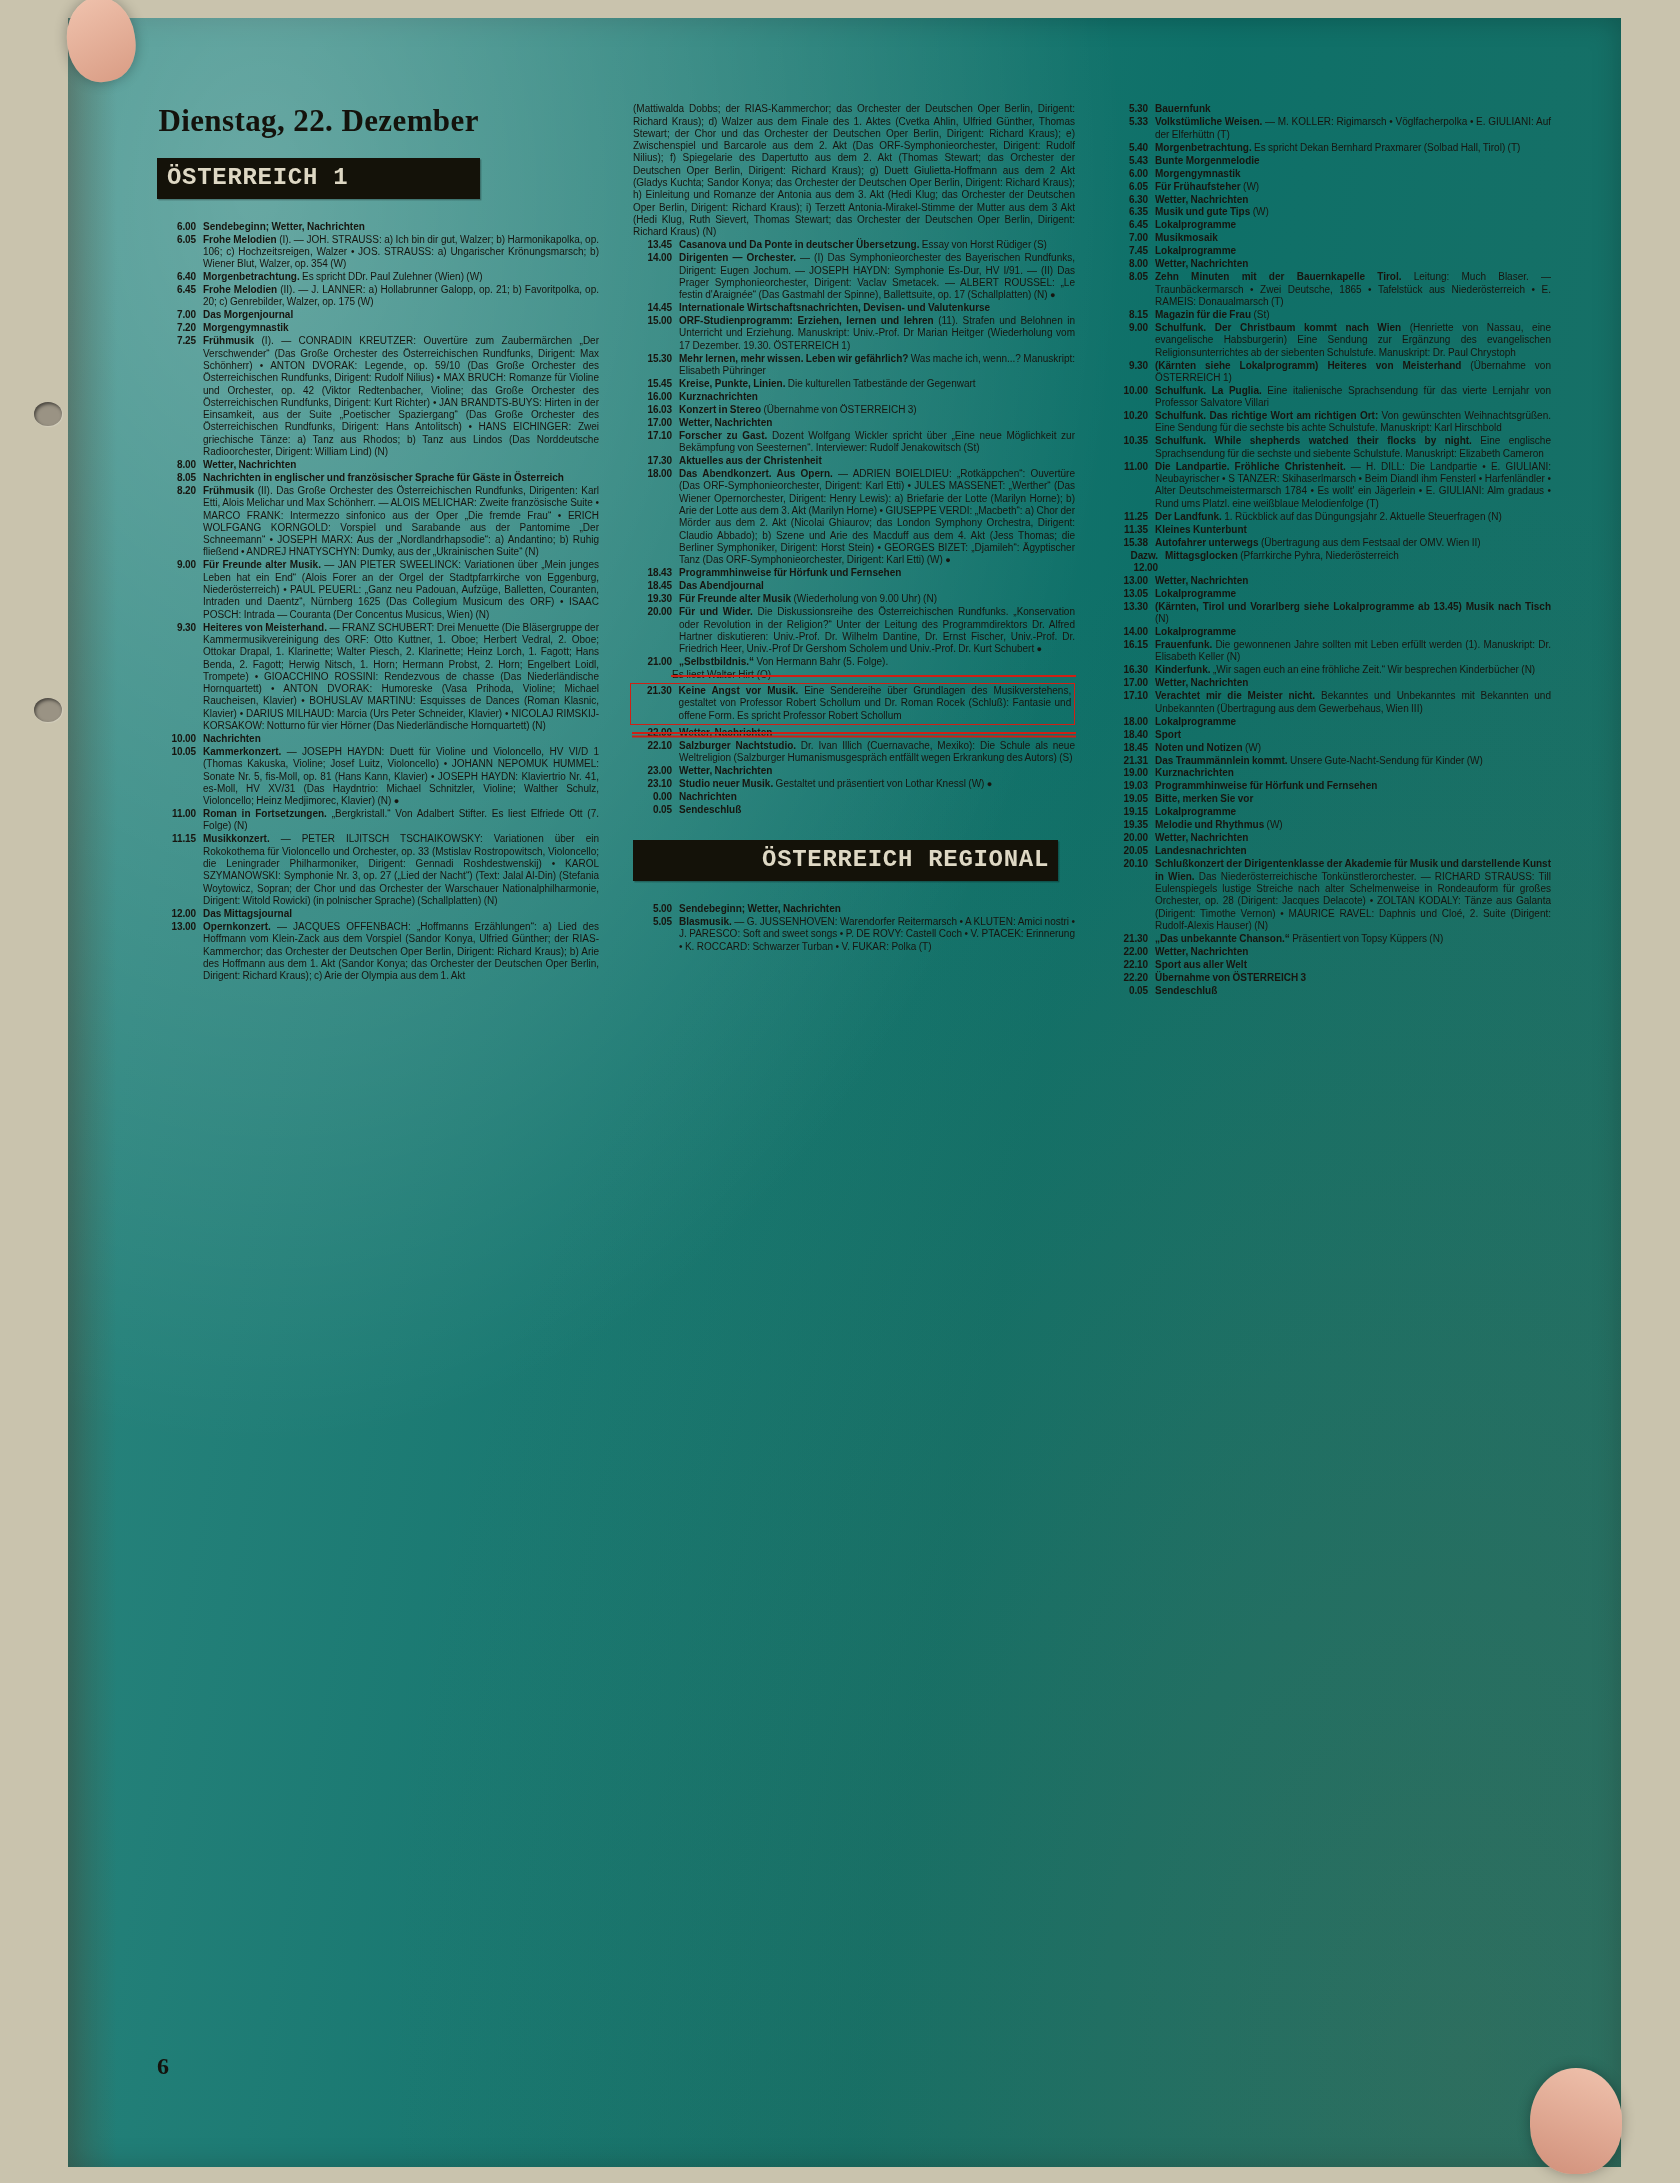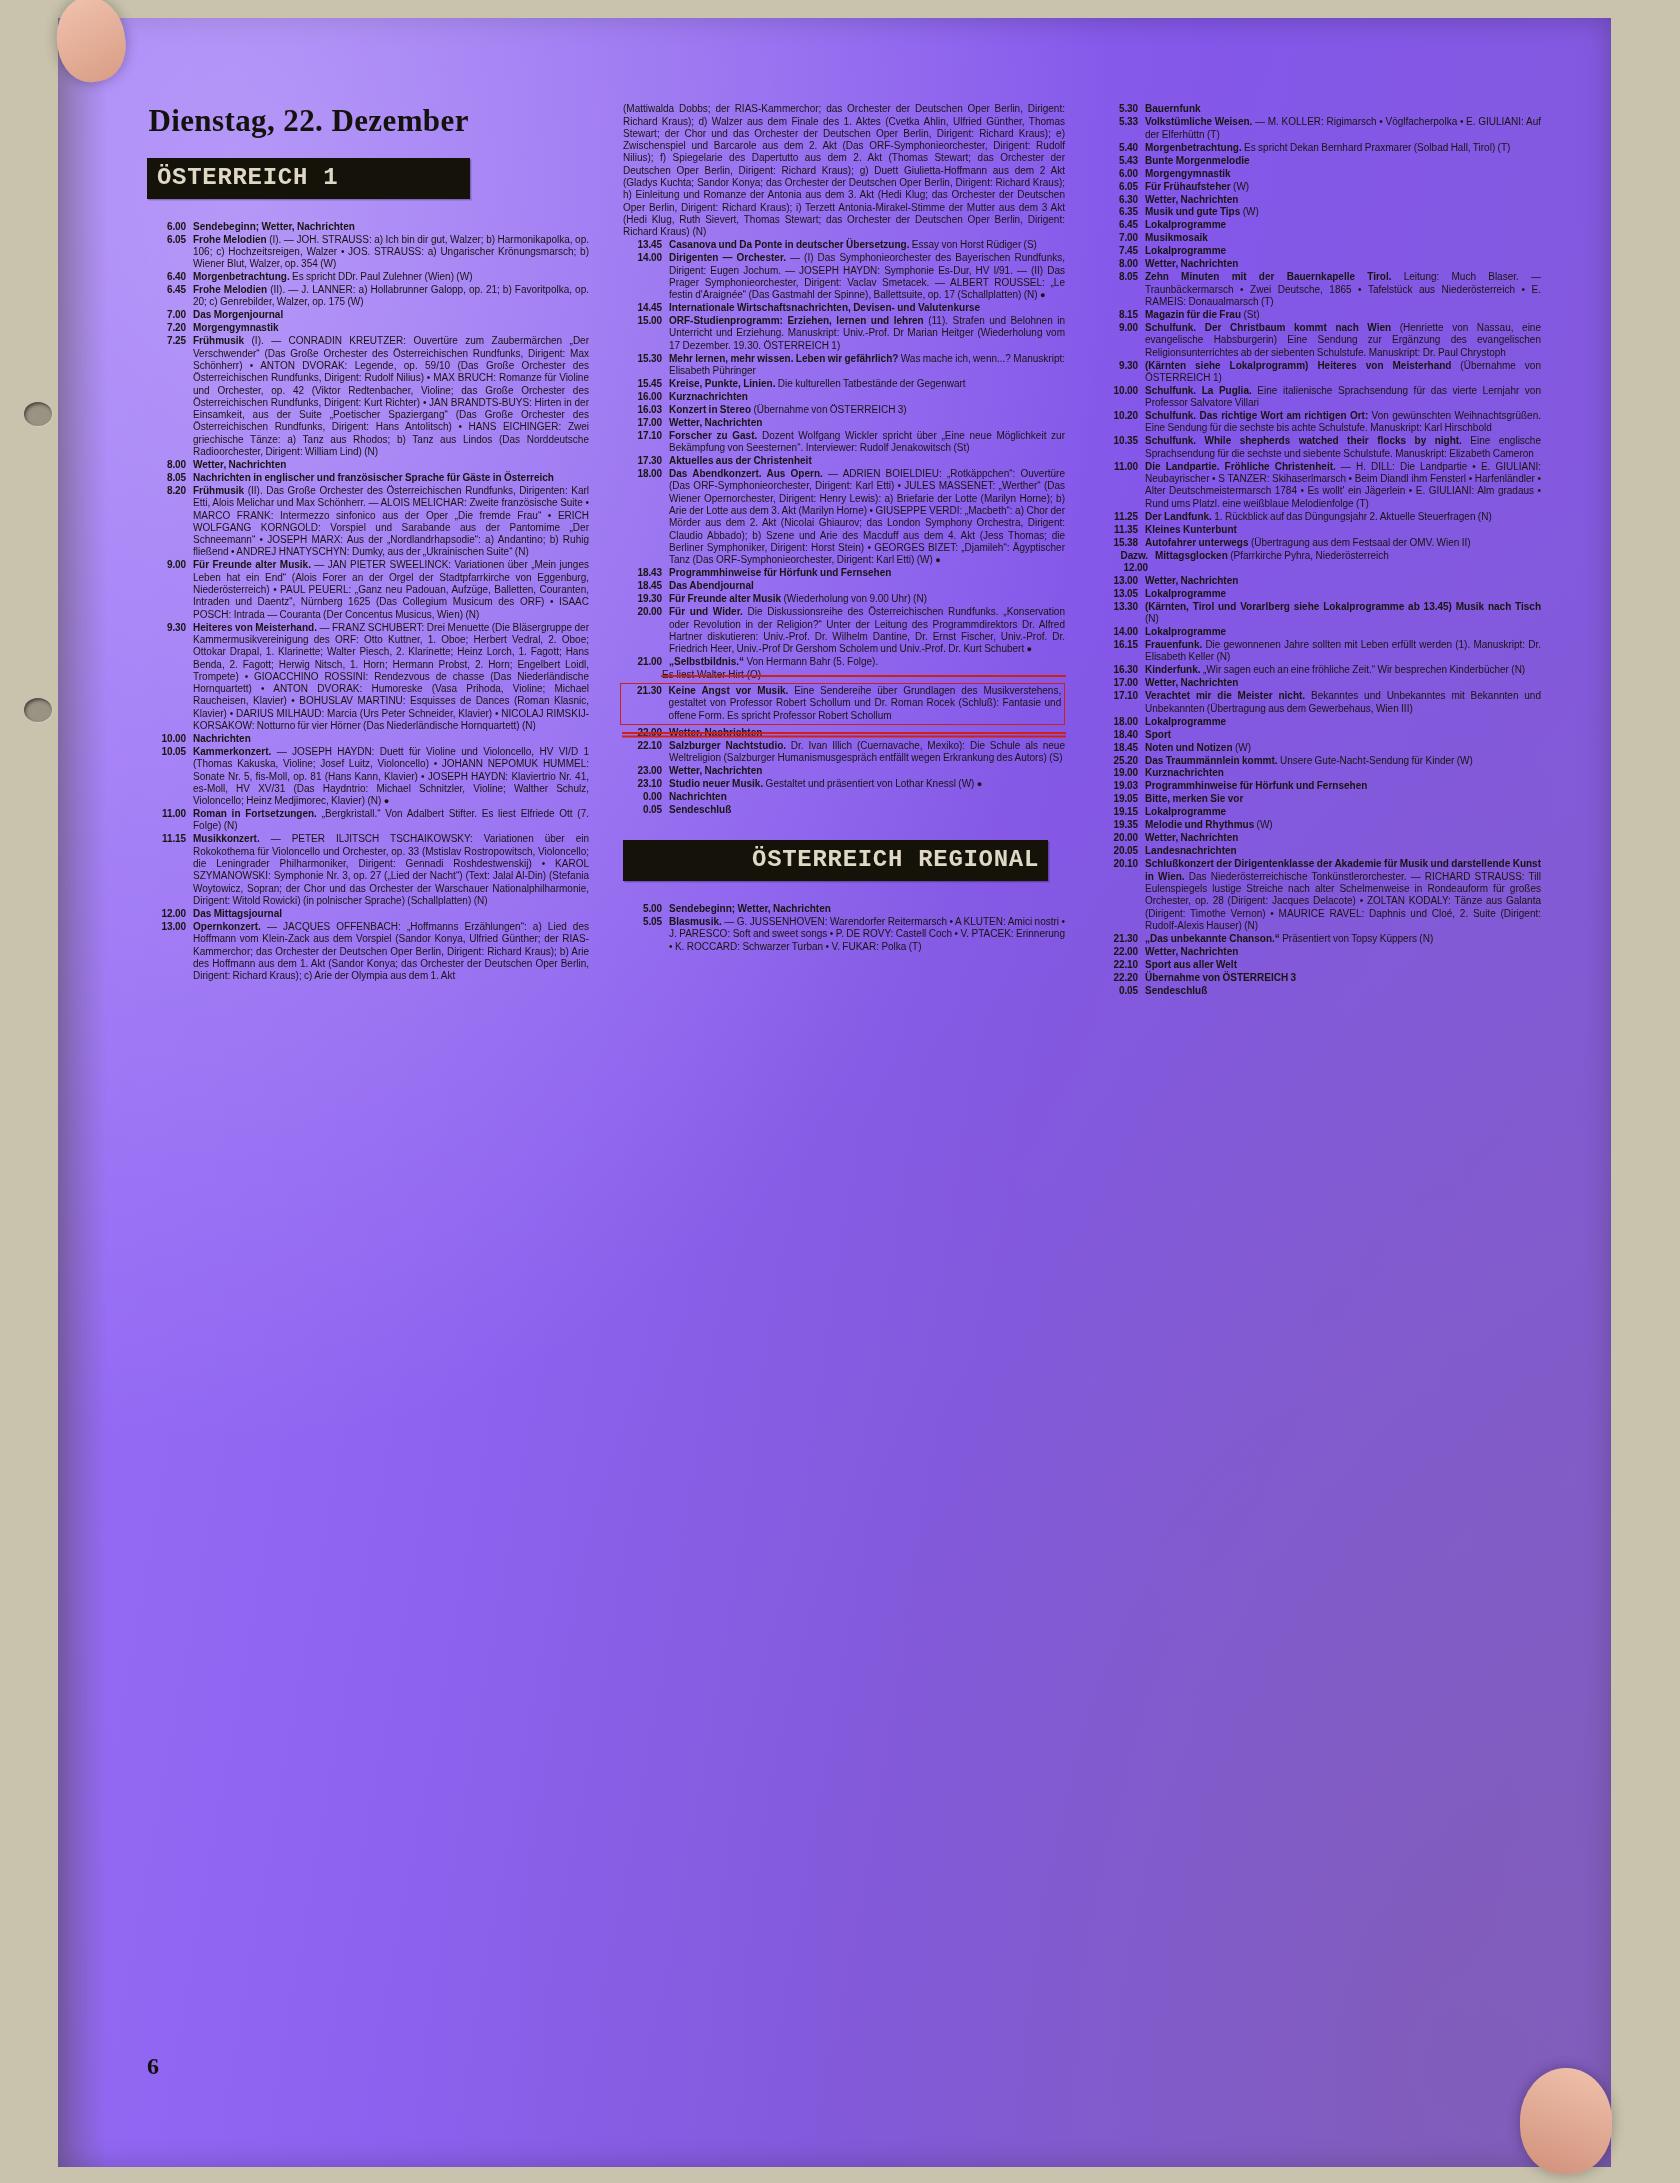--- a/index.html
+++ b/index.html
@@ -6,22 +6,22 @@
   body{
     width:1681px;height:2183px;
     background:#c9c3ad;
     font-family:"Liberation Sans", sans-serif;
     overflow:hidden;
     position:relative;
   }
   
   #paper{
     position:absolute;
-    left:58px;top:18.3px;width:1553px;height:2149px;
-    background:#8b5cf6;
+    left:68px;top:18.3px;width:1553px;height:2149px;
+    background:#0f766e;
     box-shadow:0 0 28px rgba(0,0,0,.25) inset;
   }
   
   #paper:before{
     content:"";position:absolute;inset:0;
     background:
       radial-gradient(ellipse at 12% 8%, rgba(255,255,255,.30), rgba(255,255,255,0) 45%),
       radial-gradient(ellipse at 90% 95%, rgba(120,105,70,.22), rgba(0,0,0,0) 55%),
       linear-gradient(100deg, rgba(255,255,255,.12) 0%, rgba(0,0,0,.05) 60%, rgba(90,80,55,.16) 100%);
     pointer-events:none;
@@ -437,21 +437,21 @@
           </div>
           <div class="entry">
             <div class="time">18.40</div>
             <div class="body"><b>Sport</b></div>
           </div>
           <div class="entry">
             <div class="time">18.45</div>
             <div class="body"><b>Noten und Notizen</b> (W)</div>
           </div>
           <div class="entry">
-            <div class="time">25.20</div>
+            <div class="time">21.31</div>
             <div class="body"><b>Das Traummännlein kommt.</b> Unsere Gute-Nacht-Sendung für Kinder (W)</div>
           </div>
           <div class="entry">
             <div class="time">19.00</div>
             <div class="body"><b>Kurznachrichten</b></div>
           </div>
           <div class="entry">
             <div class="time">19.03</div>
             <div class="body"><b>Programmhinweise für Hörfunk und Fernsehen</b></div>
           </div>

